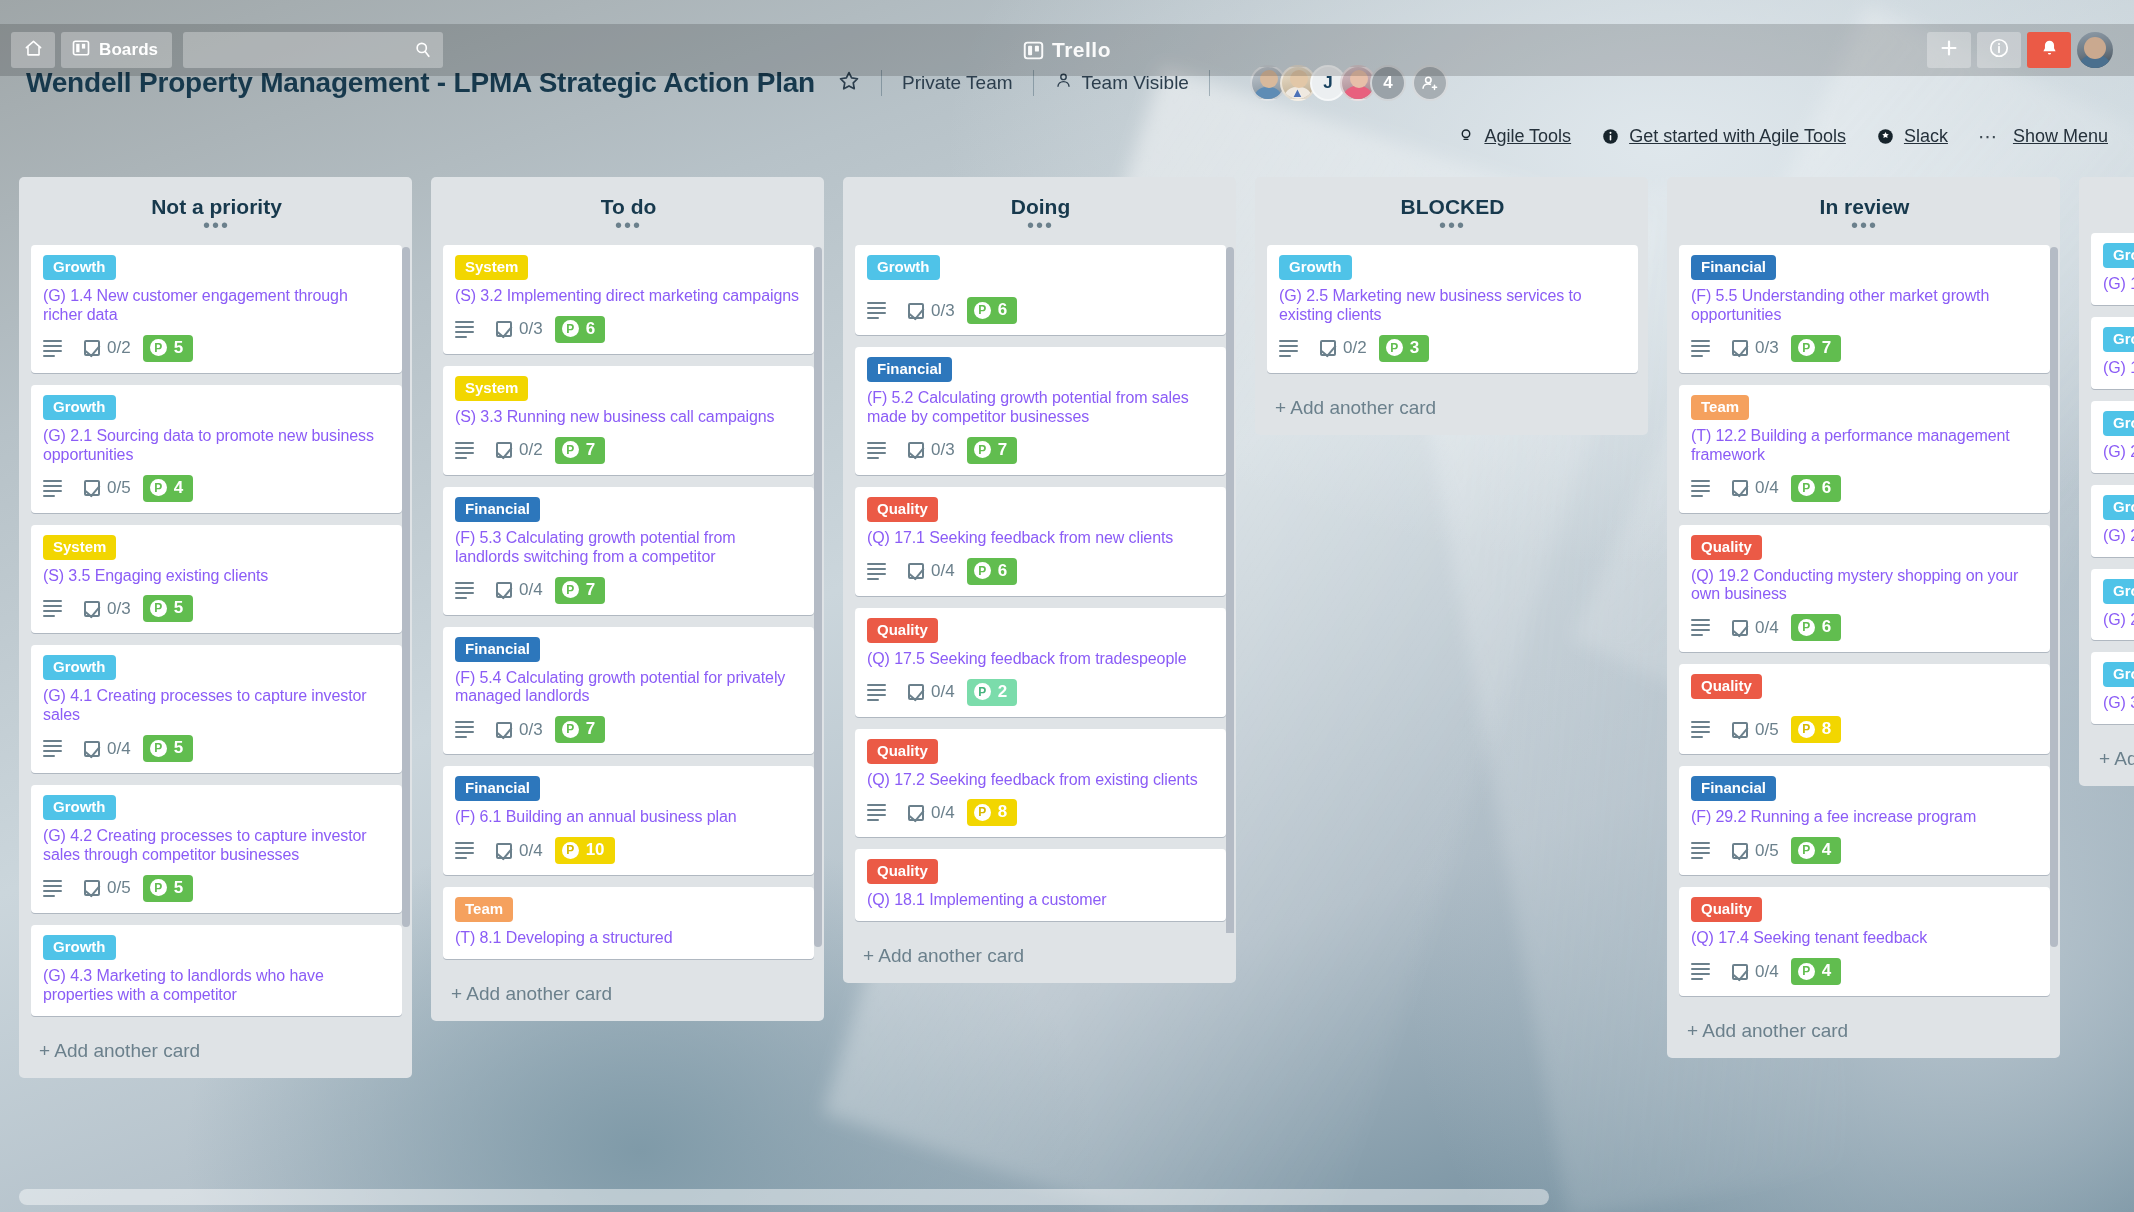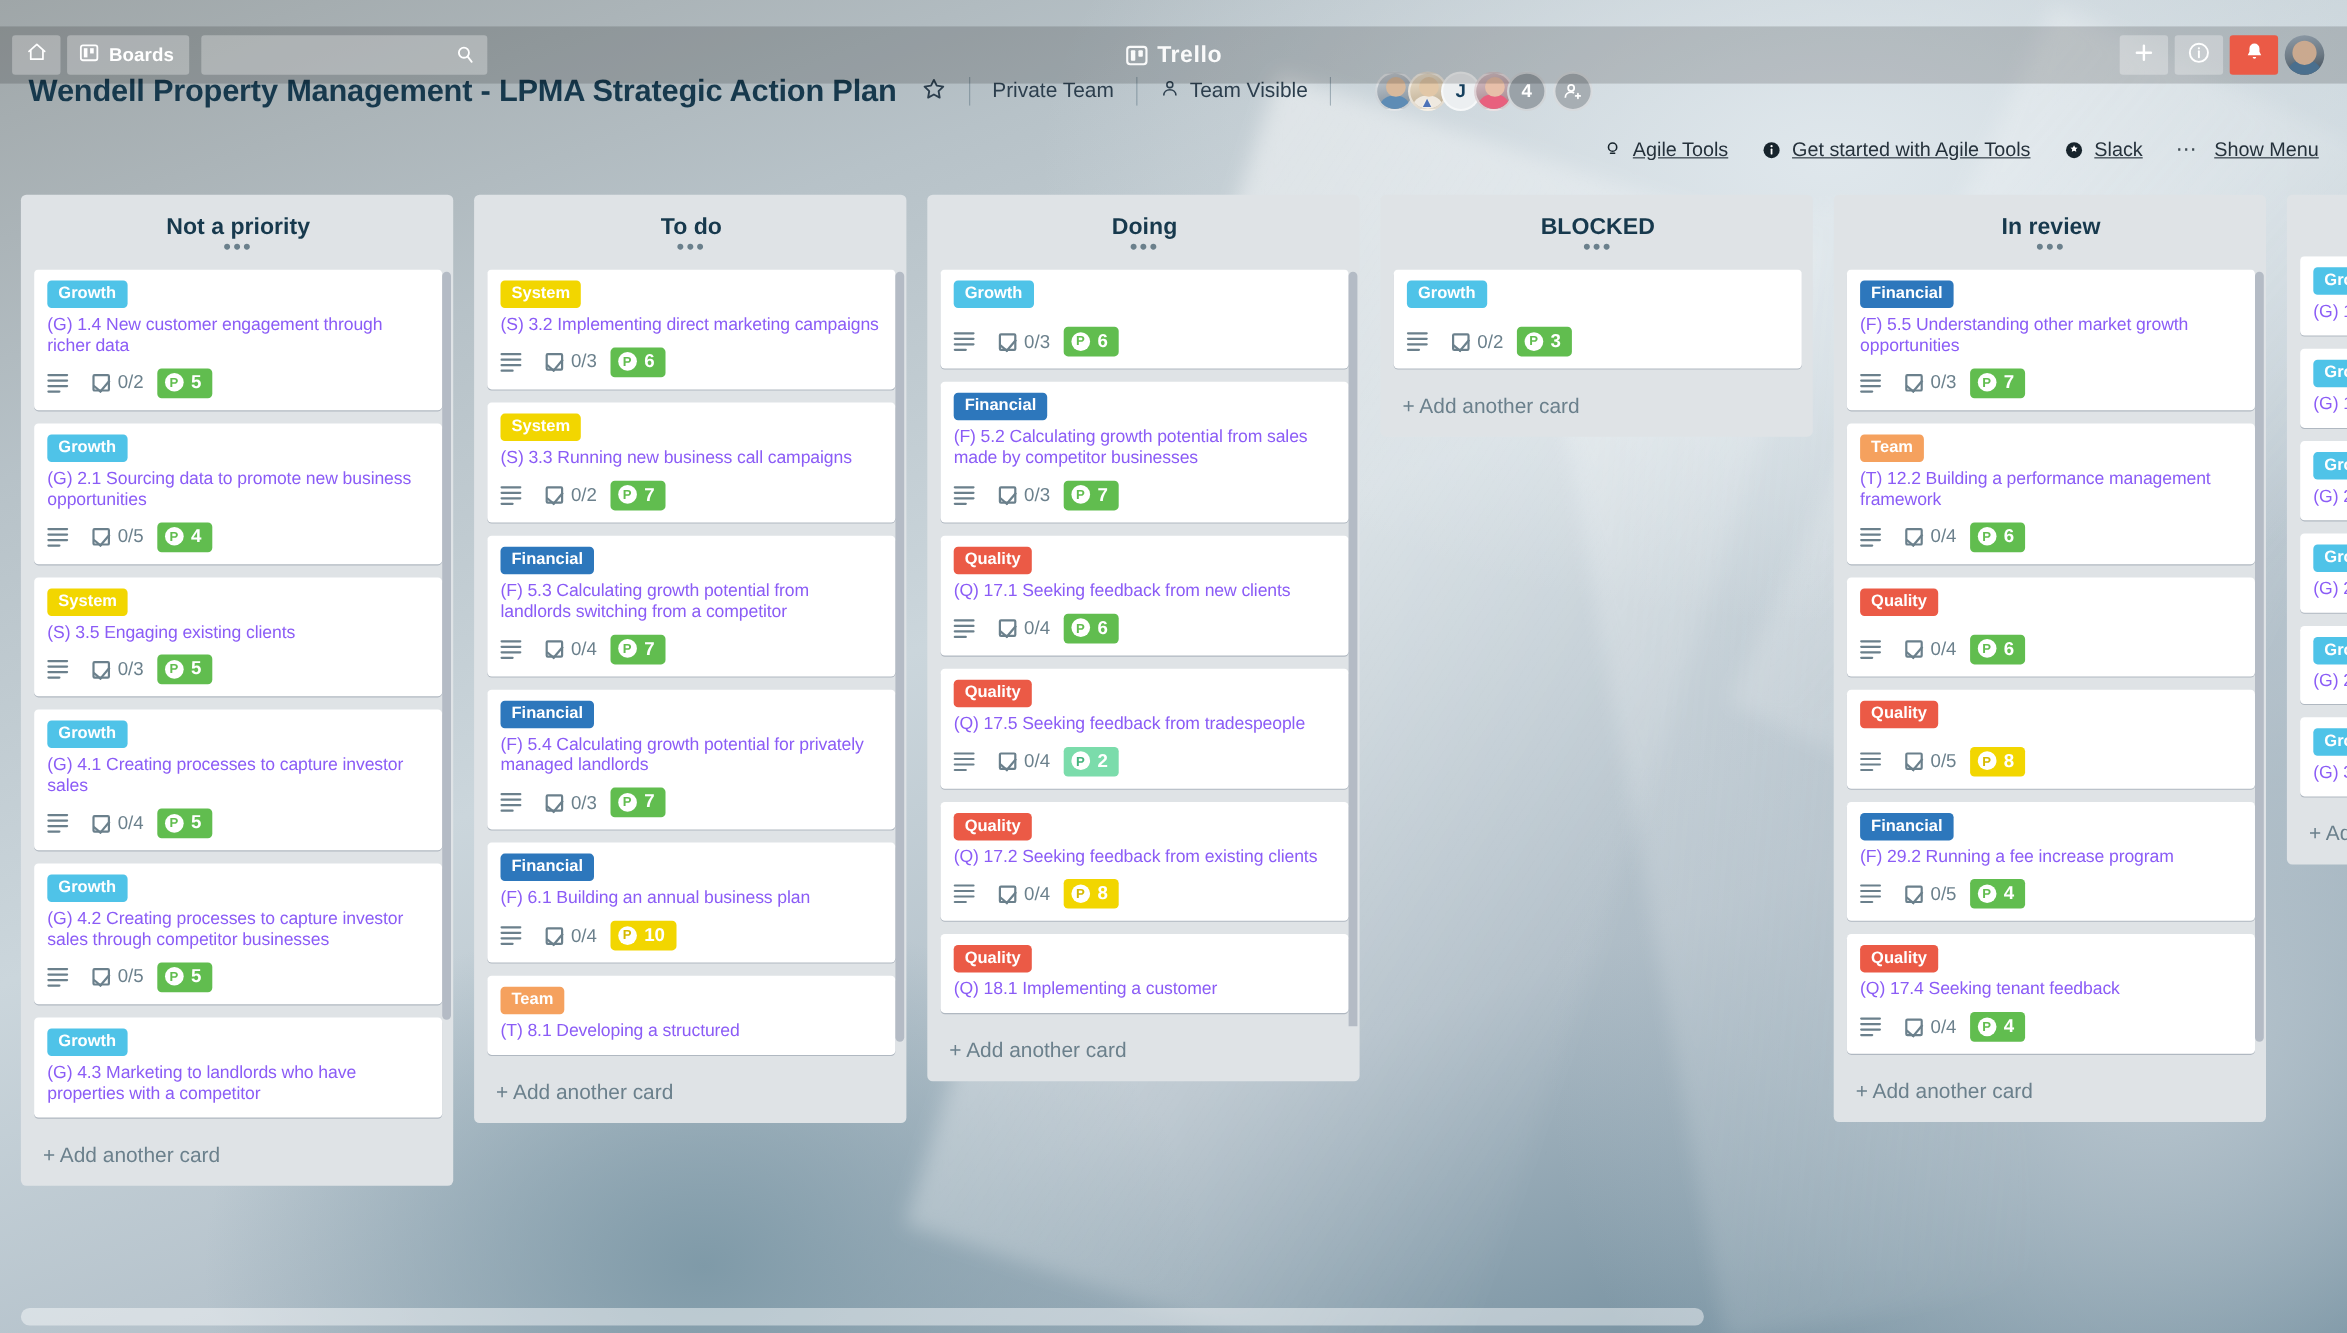--- a/index.html
+++ b/index.html
@@ -637,21 +637,21 @@
         <div class="list-scroll" style="height: 690px;"></div>
       </div>
       <div class="add-card">+ Add another card</div>
     </div>
     <div class="list">
       <div class="list-header">
         <div class="list-title">BLOCKED</div>
         <div class="list-dots">•••</div>
       </div>
       <div class="cards">
-        <div class="card"><span class="label" style="background: rgb(79, 195, 232);">Growth</span><div class="badges">
+        <div class="card"><span class="label" style="background: rgb(79, 195, 232);">Growth</span><div class="card-title">(G) 2.5 Marketing new business services to existing clients</div><div class="badges">
             <span class="b-desc">
               <i></i>
               <i></i>
               <i></i>
               <i></i>
             </span>
             <span class="b-check">
               <span class="chk-box"></span>
               <span>0/2</span>
             </span>
@@ -694,21 +694,21 @@
             </span>
             <span class="b-check">
               <span class="chk-box"></span>
               <span>0/4</span>
             </span>
             <span class="pts green">
               <span class="pico">P</span>
               <span>6</span>
             </span>
           </div></div>
-        <div class="card"><span class="label" style="background: rgb(235, 90, 70);">Quality</span><div class="badges">
+        <div class="card"><span class="label" style="background: rgb(235, 90, 70);">Quality</span><div class="card-title">(Q) 19.2 Conducting mystery shopping on your own business</div><div class="badges">
             <span class="b-desc">
               <i></i>
               <i></i>
               <i></i>
               <i></i>
             </span>
             <span class="b-check">
               <span class="chk-box"></span>
               <span>0/4</span>
             </span>

